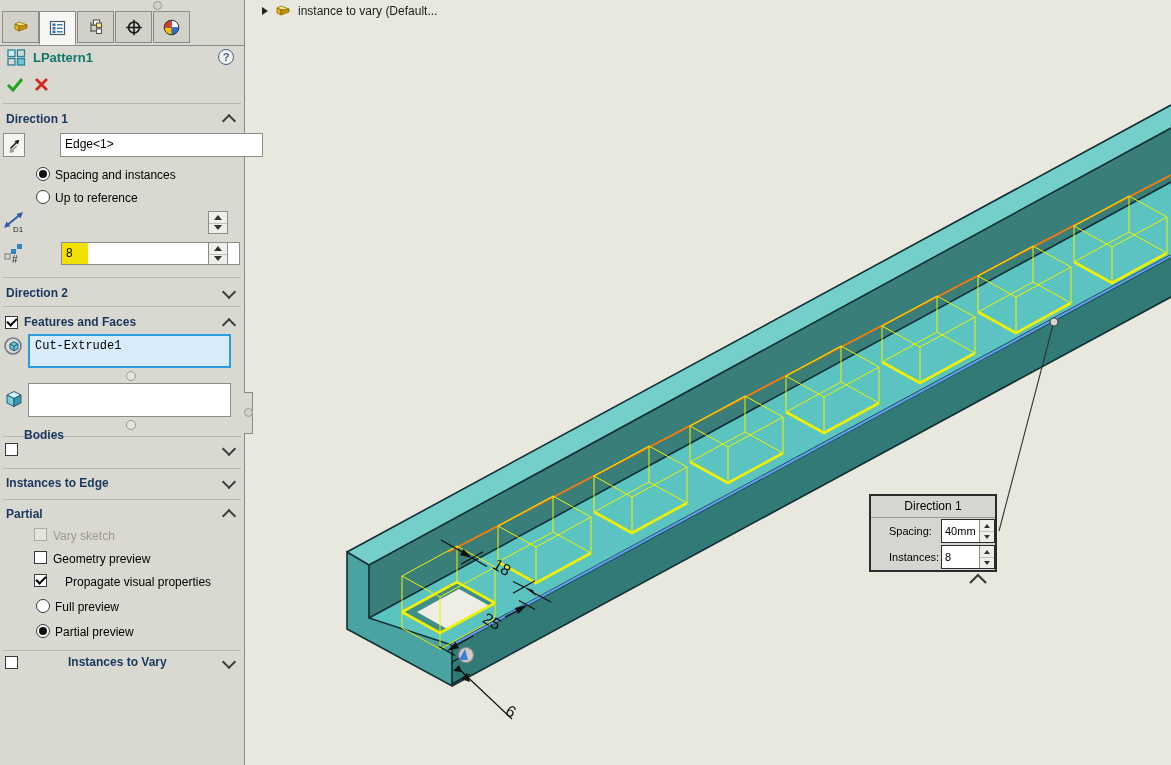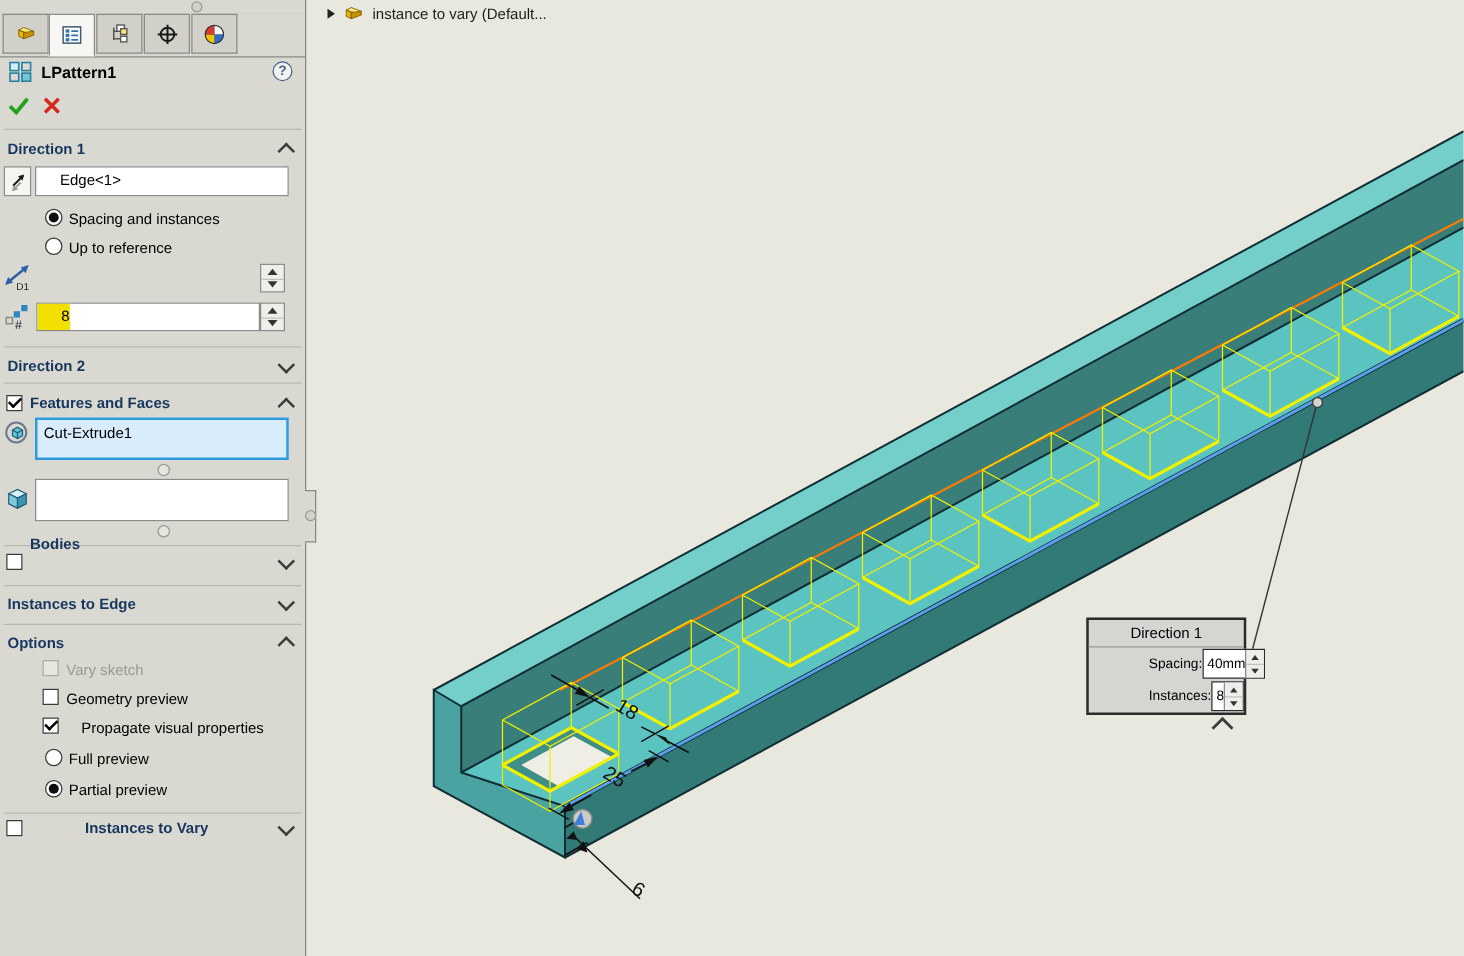--- a/index.html
+++ b/index.html
@@ -9,30 +9,30 @@
   
   .panel{position:absolute;left:0;top:0;width:244px;height:765px;background:#DAD9D1;
          border-right:1px solid #8A8A8A;}
   .topstrip{position:absolute;left:0;top:0;width:244px;height:11px;background:#DAD9D1;border-bottom:1px solid #B5B4AC;}
   .grip{position:absolute;width:7px;height:7px;border:1px solid #9A9992;border-radius:50%;background:#D3D2CA;}
   .tabrow{position:absolute;left:0;top:11px;width:244px;height:34px;background:#D9D8D0;border-bottom:1px solid #8A8A8A;}
   .tab{position:absolute;top:0;width:37px;height:32px;border:1px solid #8A8A8A;background:#D2D1C9;
        display:flex;align-items:center;justify-content:center;box-sizing:border-box;}
   .tab.active{background:#F6F6F3;height:34px;border-bottom:1px solid #F6F6F3;}
   .hdr{position:absolute;display:flex;align-items:center;gap:7px;}
-  .title{font-size:13px;font-weight:bold;color:#000000;}
+  .title{font-size:13px;font-weight:bold;color:#0f766e;}
   .help{position:absolute;width:16px;height:16px;border:1.5px solid #44618C;border-radius:50%;
         color:#44618C;font-size:11px;font-weight:bold;text-align:center;line-height:15px;box-sizing:border-box;background:#F2F2EE;}
   .divider{position:absolute;left:3px;width:238px;height:1px;background:#B9B8B0;}
   .sechead{position:absolute;left:6px;font-weight:bold;color:#17375E;font-size:12px;}
   .ch{display:inline-block;width:8px;height:8px;border-left:2px solid #3C3C3C;border-bottom:2px solid #3C3C3C;}
   .chu{transform:rotate(135deg);} .chd{transform:rotate(-45deg);}
   .chpos{position:absolute;left:224px;}
   .inp{position:absolute;background:#fff;border:1px solid #8C8C8C;font-size:12px;
-       padding:3px 19px;box-sizing:border-box;white-space:nowrap;overflow:hidden;}
+       padding:3px 4px;box-sizing:border-box;white-space:nowrap;overflow:hidden;margin-left:32px;}
   .inp .txt{position:relative;z-index:2;}
   .hl{position:absolute;background:#F2E002;z-index:1;}
   .spin{position:absolute;width:20px;height:23px;border:1px solid #8C8C8C;background:#EFEEEA;box-sizing:border-box;}
   .sp-up,.sp-dn{position:absolute;left:0;width:100%;height:50%;display:flex;align-items:center;justify-content:center;}
   .sp-up{top:0;border-bottom:1px solid #C2C1BA;} .sp-dn{bottom:0;}
   .tri-u{width:0;height:0;border-left:4px solid transparent;border-right:4px solid transparent;border-bottom:5px solid #333;}
   .tri-d{width:0;height:0;border-left:4px solid transparent;border-right:4px solid transparent;border-top:5px solid #333;}
   .cb{position:absolute;width:13px;height:13px;border:1px solid #3A3A3A;background:#fff;box-sizing:border-box;}
   .cb.checked::after{content:"";display:block;width:8px;height:4px;border-left:2px solid #000;border-bottom:2px solid #000;
                      transform:rotate(-45deg);margin:1px 0 0 1px;}
@@ -51,21 +51,21 @@
   
   .viewport{position:absolute;left:245px;top:0;width:926px;height:765px;background:#E9E8DE;}
   .treerow{position:absolute;left:17px;top:3px;display:flex;align-items:center;gap:7px;}
   .treetri{width:0;height:0;border-left:6px solid #222;border-top:4px solid transparent;border-bottom:4px solid transparent;}
   .treelabel{font-size:12px;color:#1C1C1C;}
   
   .callout{position:absolute;left:624px;top:494px;width:128px;background:#D6D5D1;
            border:2px solid #2B2B2B;box-sizing:border-box;font-size:12px;}
   .callout-title{height:21px;text-align:center;line-height:21px;border-bottom:1px solid #9A9992;}
   .crow{display:flex;align-items:center;height:26px;}
-  .clabel{width:59px;padding-left:8px;font-size:11px;white-space:nowrap;margin-left:40px;}
+  .clabel{width:59px;padding-left:18px;font-size:11px;white-space:nowrap;}
   .cfield{position:relative;width:61px;height:24px;background:#fff;border:1px solid #2B2B2B;box-sizing:border-box;
           display:flex;align-items:center;}
   .cval{flex:1;padding-left:3px;font-size:11px;}
   .cspin{width:14px;height:100%;border-left:1px solid #8C8C8C;background:#EFEEEA;position:relative;}
   .cspin .sp-up,.cspin .sp-dn{height:50%;}
   .cspin .tri-u{border-left-width:3px;border-right-width:3px;border-bottom-width:4px;}
   .cspin .tri-d{border-left-width:3px;border-right-width:3px;border-top-width:4px;}
 </style>
 </head>
 <body>
@@ -400,21 +400,21 @@
     <span class="ch chu chpos" style="top:320px;"></span>
 
     <span class="icon" style="left:3px;top:336px;">
       <svg width="22" height="20" viewBox="0 0 22 20">
         <circle cx="10" cy="10" r="8" fill="none" stroke="#6A7B8C" stroke-width="1.6"></circle>
         <path d="M7 8l4-2.3 4 2.3v4.6l-4 2.3-4-2.3z" fill="#67C3D8" stroke="#1F5F78" stroke-width="1"></path>
         <path d="M7 8l4 2.3 4-2.3" fill="none" stroke="#1F5F78" stroke-width="1"></path>
         <line x1="11" y1="10.3" x2="11" y2="15" stroke="#1F5F78" stroke-width="1"></line>
       </svg>
     </span>
-    <div class="selbox" style="top:334px;height:34px;background:#D9ECFB;border:2px solid #2E9BDF;">
+    <div class="selbox" style="top:334px;height:34px;background:#D9ECFB;border:2px solid #2E9BDF;font-family:Liberation Mono, monospace;">
       <span>Cut-Extrude1</span>
     </div>
     <span class="handle" style="left:126px;top:371px;"></span>
 
     <span class="icon" style="left:4px;top:389px;">
       <svg width="20" height="20" viewBox="0 0 20 20">
         <path d="M3 6l7-3.5 7 3.5-7 3.5z" fill="#D6F0F8" stroke="#1F5F78" stroke-width="1"></path>
         <path d="M3 6v8l7 3.5v-8z" fill="#7FC9DC" stroke="#1F5F78" stroke-width="1"></path>
         <path d="M17 6v8l-7 3.5v-8z" fill="#3E93B0" stroke="#1F5F78" stroke-width="1"></path>
       </svg>
@@ -426,21 +426,21 @@
 
     <span class="cb" style="left:5px;top:443px;"></span>
     <div class="sechead" style="left:24px;top:428px;">Bodies</div>
     <span class="ch chd chpos" style="top:444px;"></span>
     <div class="divider" style="top:468px;"></div>
 
     <div class="sechead" style="top:476px;">Instances to Edge</div>
     <span class="ch chd chpos" style="top:477px;"></span>
     <div class="divider" style="top:499px;"></div>
 
-    <div class="sechead" style="top:507px;">Options</div>
+    <div class="sechead" style="top:507px;">Partial</div>
     <span class="ch chu chpos" style="top:511px;"></span>
 
     <span class="cb disabled" style="left:34px;top:528px;"></span>
     <span class="lbl dis" style="left:53px;top:529px;">Vary sketch</span>
     <span class="cb" style="left:34px;top:551px;"></span>
     <span class="lbl" style="left:53px;top:552px;">Geometry preview</span>
     <span class="cb checked" style="left:34px;top:574px;"></span>
     <span class="lbl" style="left:65px;top:575px;">Propagate visual properties</span>
     <span class="rad" style="left:36px;top:599px;"></span>
     <span class="lbl" style="left:55px;top:600px;">Full preview</span>

